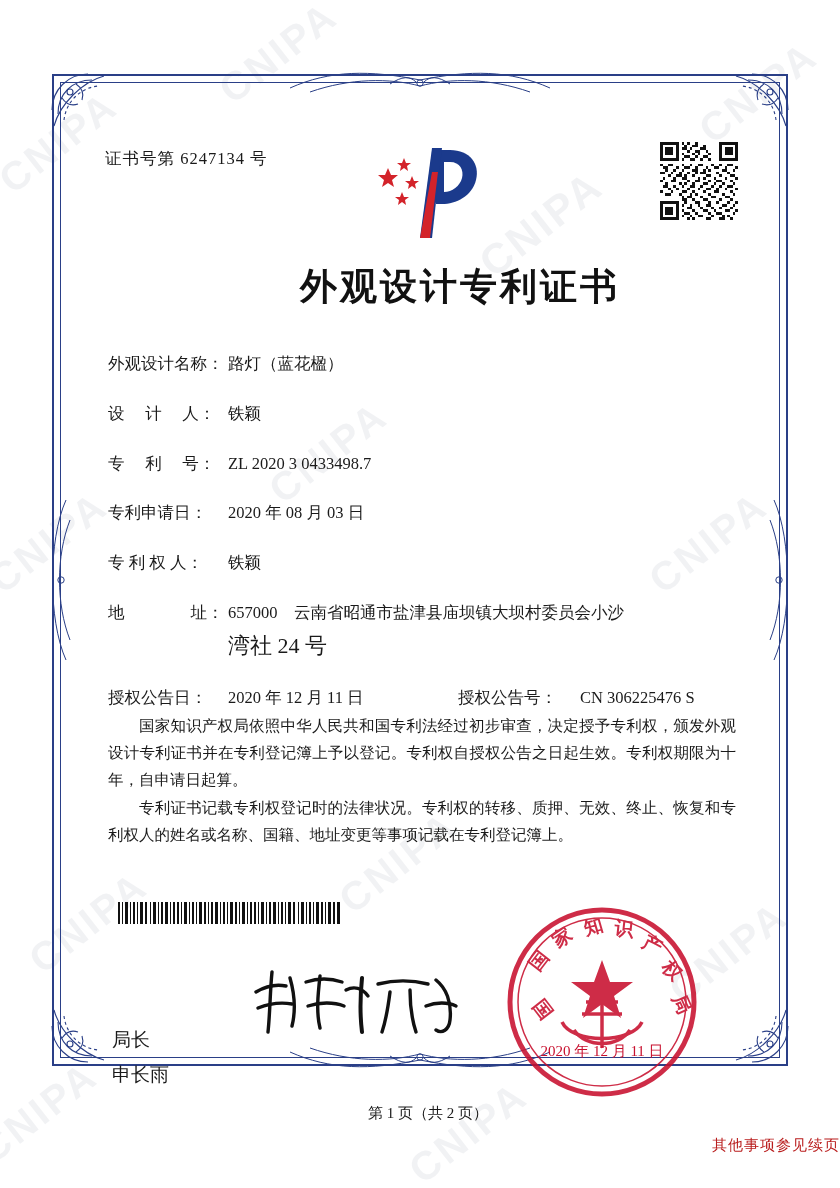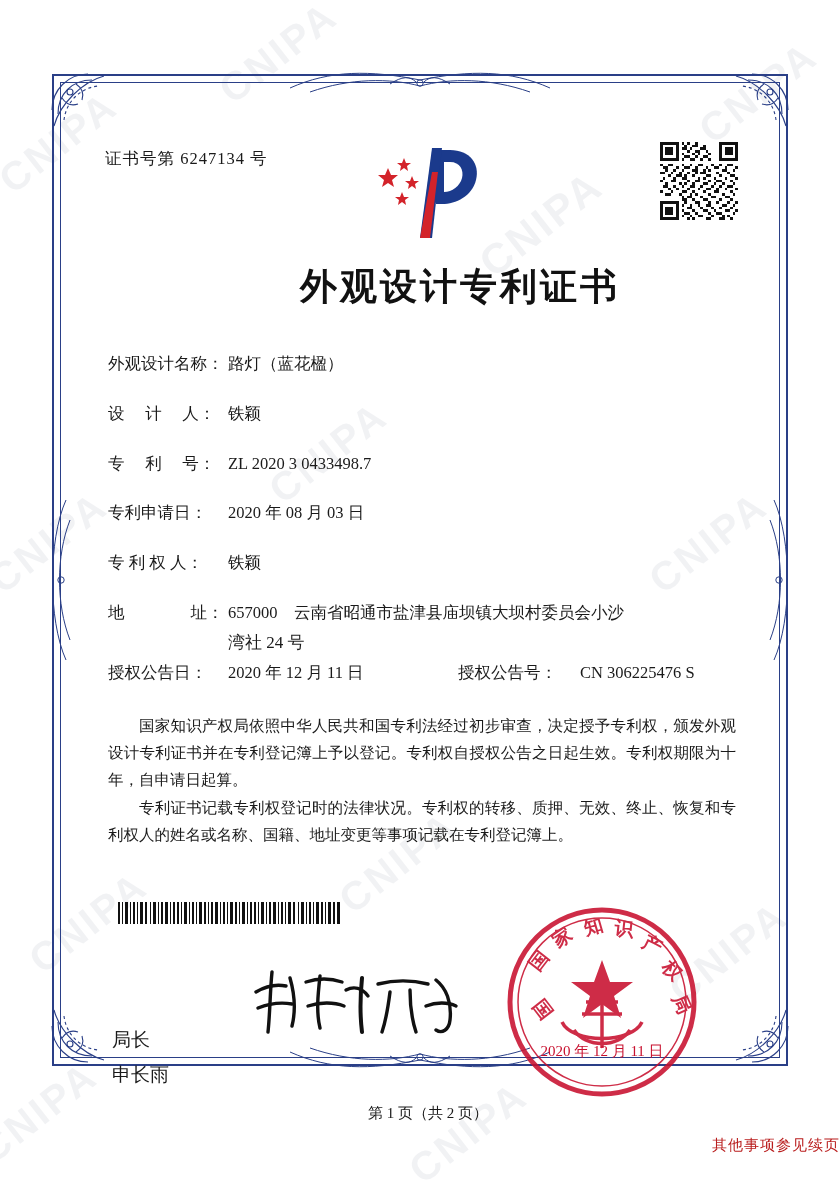--- a/index.html
+++ b/index.html
@@ -142,22 +142,22 @@
   .frow.two .fvalue { flex: 0 0 auto; width: 230px; }
   .flabel2 {
     width: 122px;
     flex: 0 0 122px;
     white-space: pre;
   }
   .fvalue2 { flex: 1; }
   .addr-line2 {
     padding-left: 120px;
     margin-top: -20px;
-    margin-bottom: 7px;
-    font-size: 17px;
+    margin-bottom: 25px;
+    font-size: 22px;
   }
 
   .para {
     position: absolute;
     left: 48px;
     width: 628px;
     font-size: 15.5px;
     line-height: 1.75;
     text-align: justify;
     text-indent: 2em;

